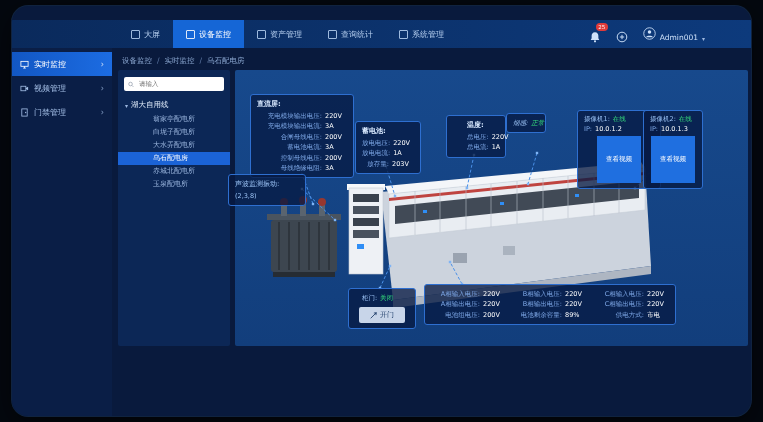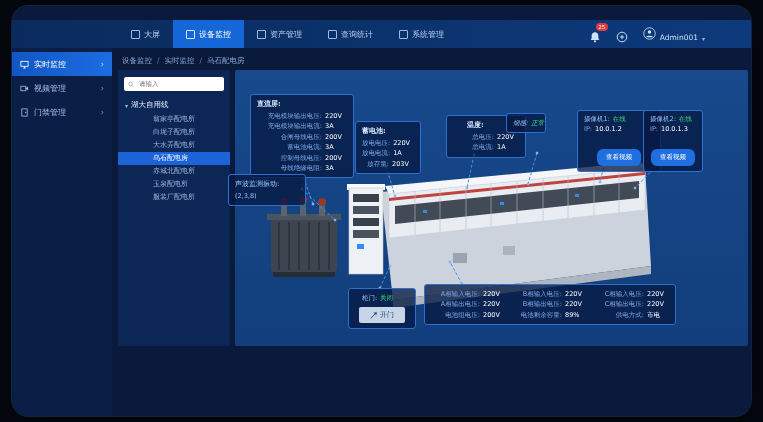--- a/index.html
+++ b/index.html
@@ -43,25 +43,25 @@
   .scene{position:absolute;left:18px;top:88px;width:460px;height:175px;}
   .connectors{position:absolute;left:0;top:0;width:513px;height:276px;pointer-events:none;}
 
   
   .dpanel{position:absolute;background:rgba(6,26,66,.78);border:1px solid #2e6fd0;border-radius:3px;padding:4px 6px;box-sizing:border-box;color:#9cc3f5;}
   .dpanel .ptitle{color:#d8e9ff;font-size:7px;font-weight:bold;margin-bottom:2px;}
   .drow{display:flex;align-items:baseline;font-size:6.5px;line-height:1.6;white-space:nowrap;}
   .drow .lbl{flex:1;text-align:right;color:#7fa9e8;margin-right:3px;}
   .drow .val{color:#fff;min-width:22px;text-align:left;}
   .ok{color:#35df7c !important;}
-  .btn-primary{display:block;margin:15px auto 1px auto;background:#1f6fe0;color:#fff;border:0;border-radius:6px;font-size:6.5px;padding:4px 9px;cursor:pointer;font-family:inherit;}
+  .btn-primary{display:block;margin:2px auto 1px auto;background:#1f6fe0;color:#fff;border:0;border-radius:0;font-size:6.5px;padding:19px 9px;cursor:pointer;font-family:inherit;}
   .btn-door{display:flex;align-items:center;justify-content:center;gap:3px;margin:4px auto 1px auto;background:#c8d5e9;color:#1b3a66;border:0;border-radius:2px;font-size:7px;padding:3px 11px;cursor:pointer;font-family:inherit;}
   .p-dc{left:238px;top:88px;width:104px;}
   .p-batt{left:343px;top:115px;width:66px;}
-  .p-temp{left:434px;top:109px;width:80px;padding-left:20px;}
+  .p-temp{left:434px;top:109px;width:60px;padding-left:20px;}
   .p-smoke{left:494px;top:107px;width:40px;font-style:italic;}
   .p-cam1{left:565px;top:104px;width:84px;}
   .p-cam2{left:631px;top:104px;width:60px;}
   .p-sound{left:216px;top:168px;width:78px;}
   .p-door{left:336px;top:282px;width:68px;}
   .p-ups{left:412px;top:278px;width:252px;}
   .ups-cols{display:flex;gap:8px;}
   .ups-col{flex:1;}
   .camhead{display:flex;gap:3px;font-size:6.5px;}
   .camhead .lbl{color:#9cc3f5;}
@@ -169,21 +169,20 @@
     <div class="tree-root">
       <span class="arr">▾</span>
       <span>湖大自用线</span>
     </div>
     <div class="tree-item">翁家亭配电所</div>
     <div class="tree-item">白坭子配电所</div>
     <div class="tree-item">大水弄配电所</div>
     <div class="tree-item sel">乌石配电房</div>
     <div class="tree-item">赤城北配电所</div>
     <div class="tree-item">玉泉配电所</div>
-    <div class="tree-item">服装厂配电所</div>
   </div>
 
   <div class="main">
 
     <svg class="scene" viewBox="0 0 460 175">
 
       <polygon points="128,34 392,8 398,108 140,142" fill="#ccd3dd"></polygon>
       <polygon points="140,142 398,108 398,116 140,150" fill="#aeb6c2"></polygon>
 
       <polygon points="132,28 388,4 392,10 136,36" fill="#f4f6f9"></polygon>

